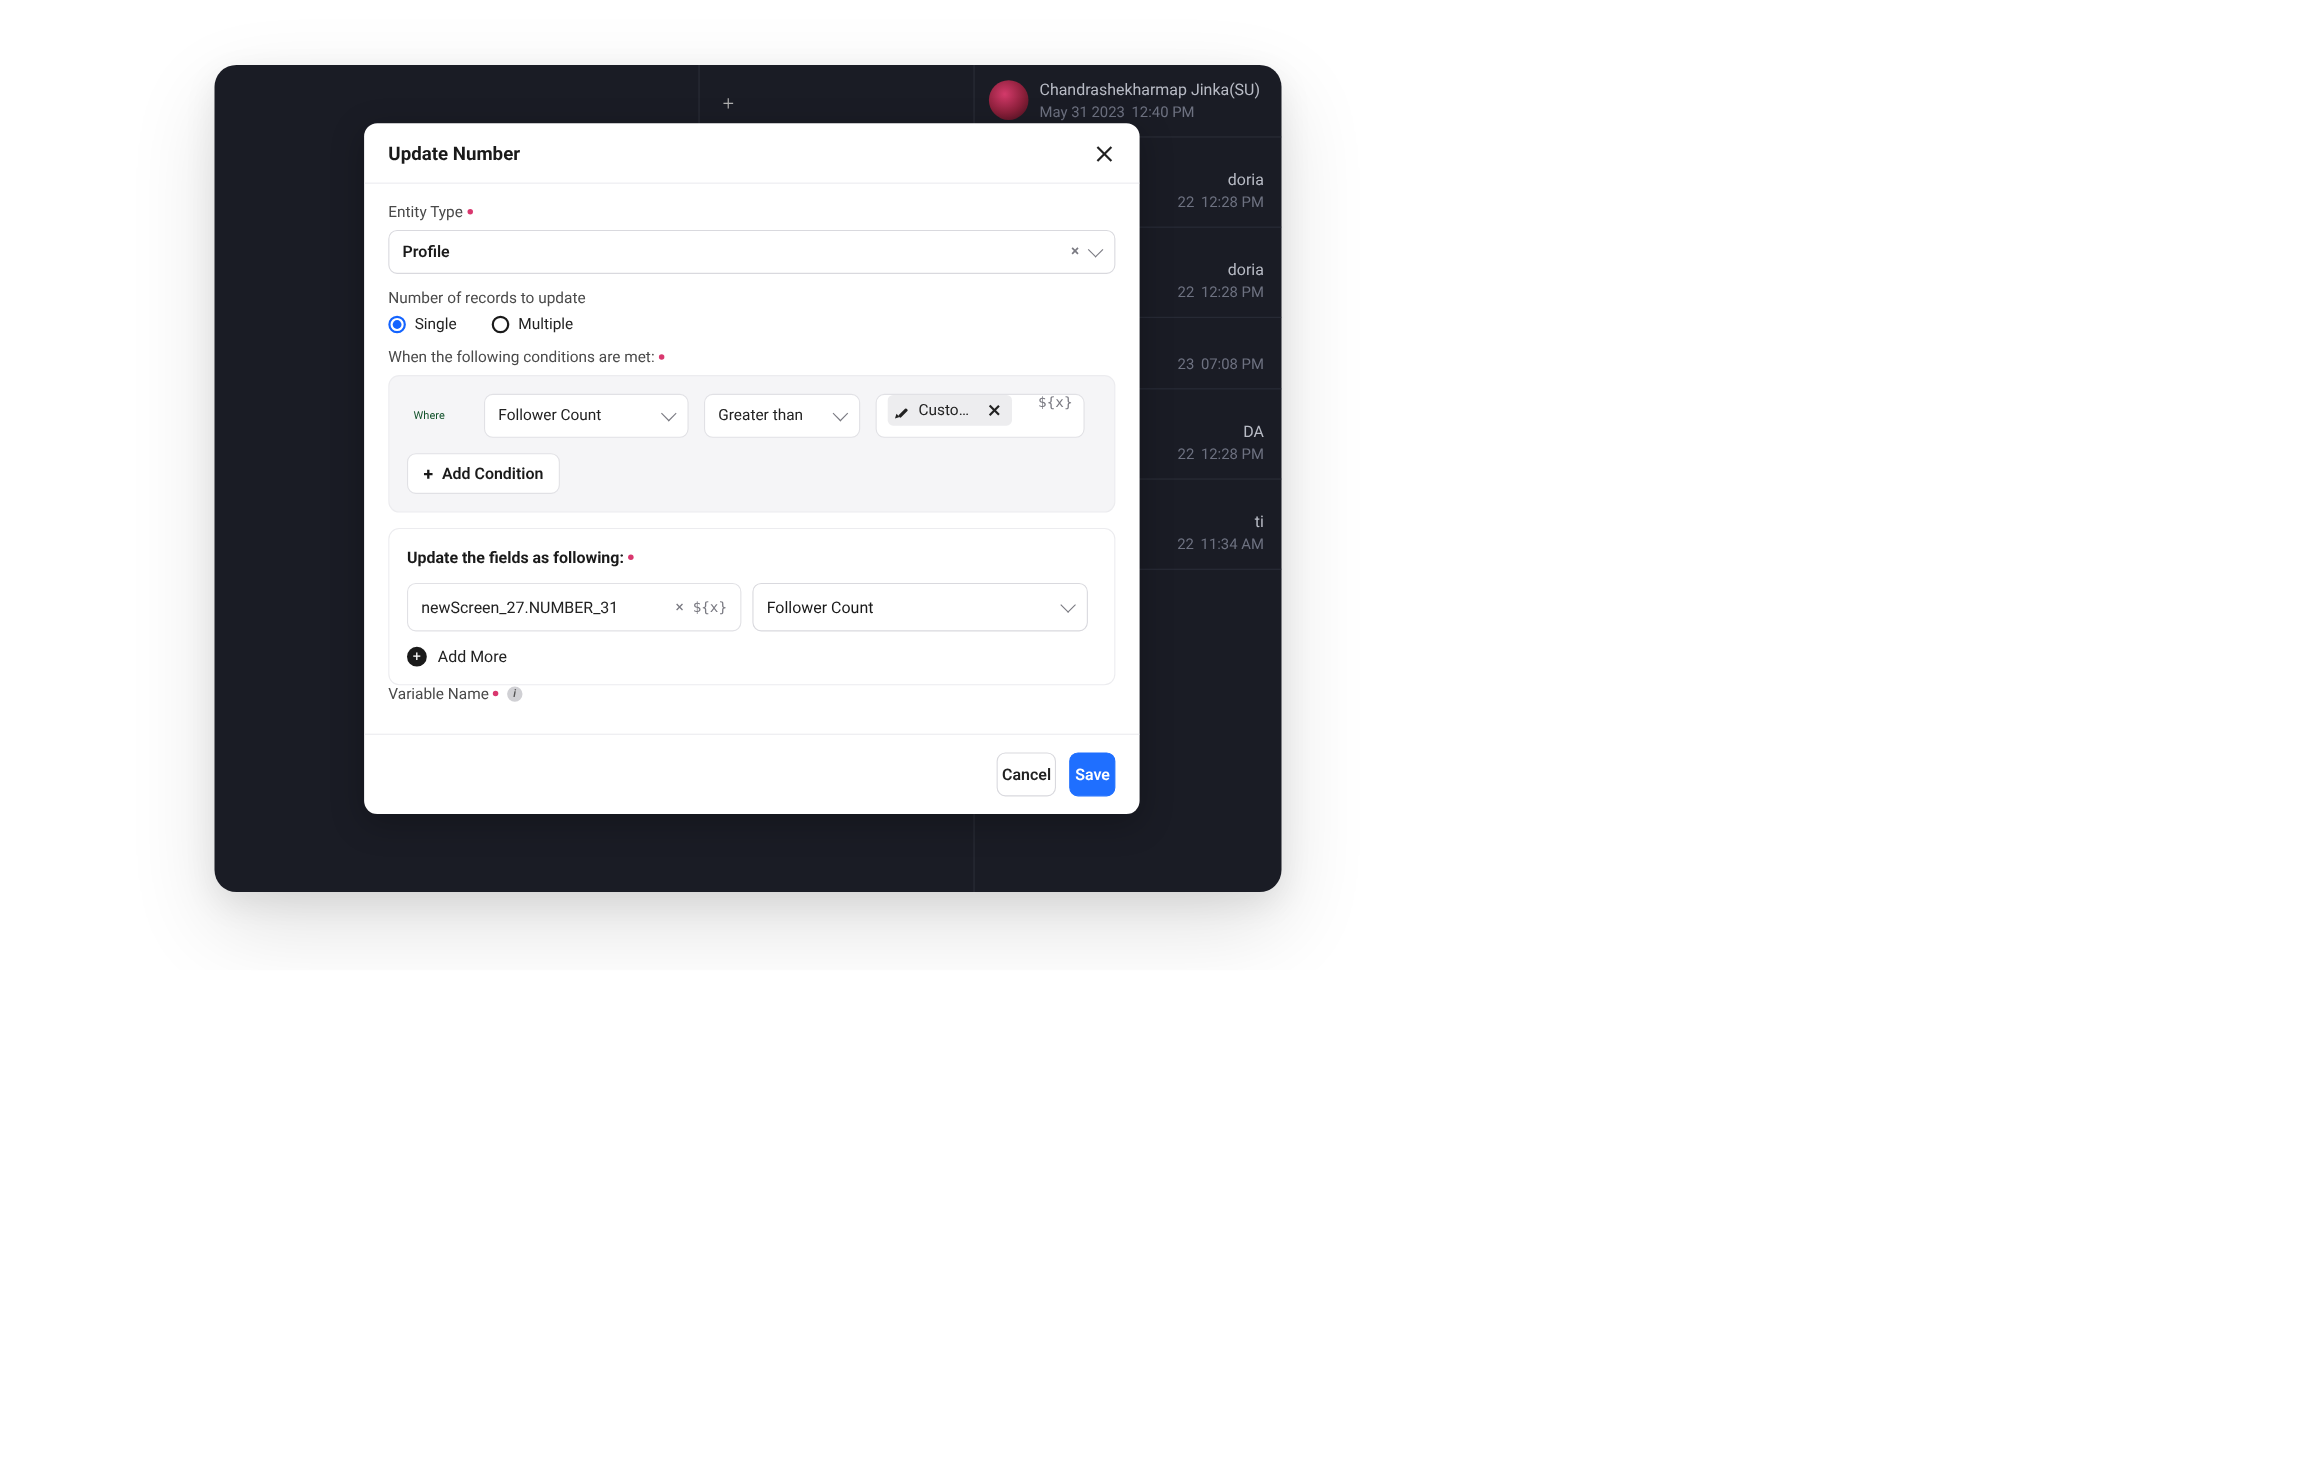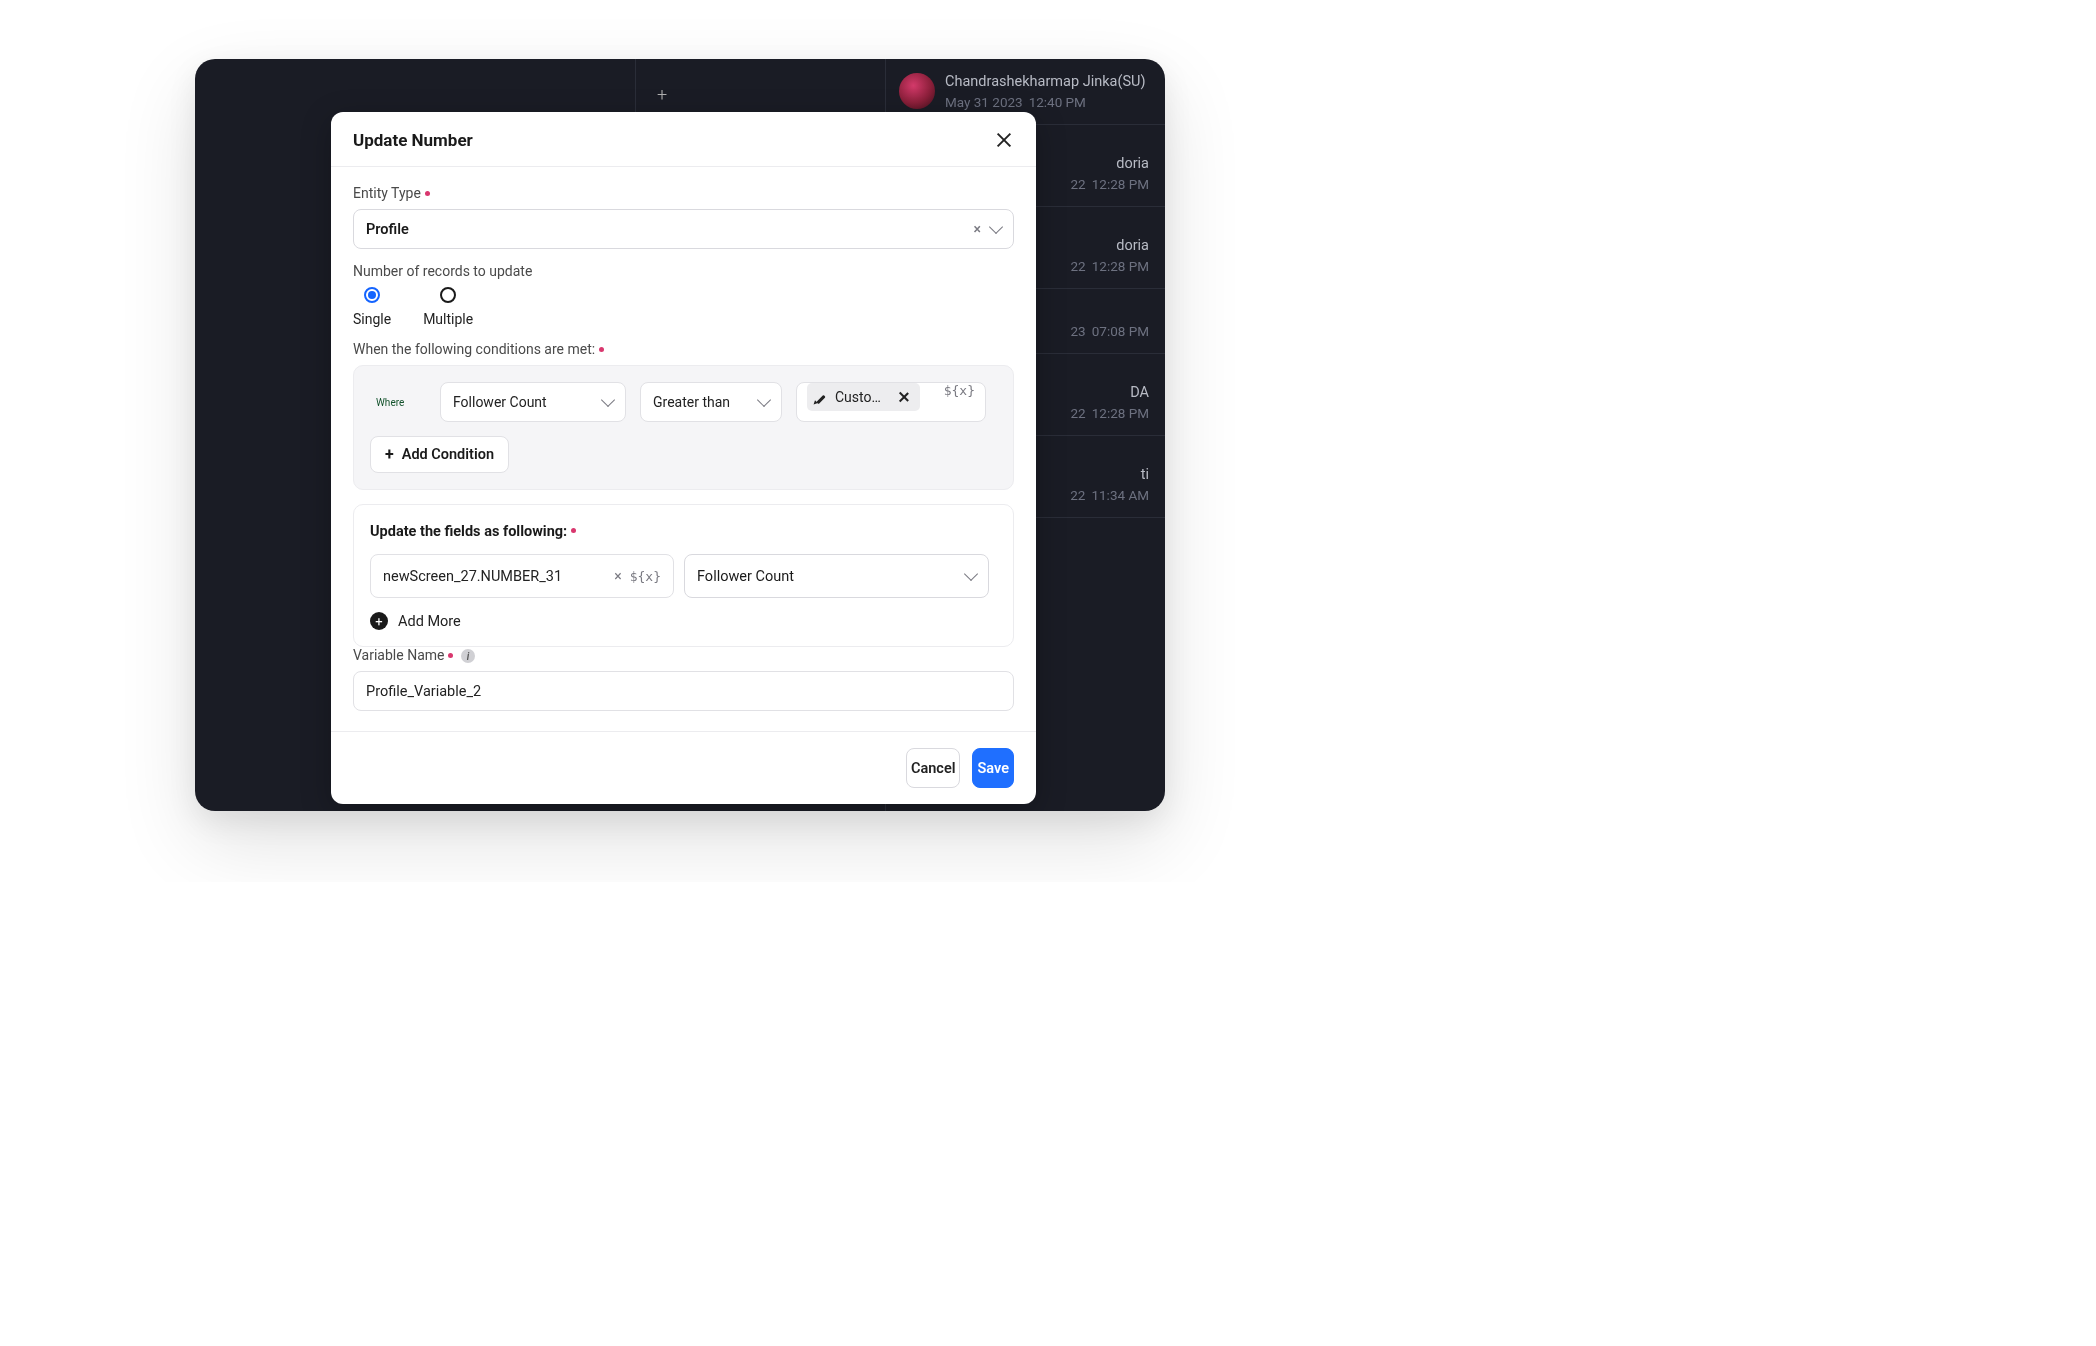--- a/index.html
+++ b/index.html
@@ -105,21 +105,21 @@
     font-size: 14.5px;
     color: #1a1a1a;
     position: relative;
     font-weight: 600;
   }
   .select-box .right-ctrls { margin-left: auto; display:flex; align-items:center; gap: 10px; color:#7a7a82; }
   .mini-x { font-size: 14px; color:#7a7a82; cursor:pointer; }
   .chev { width: 10px; height: 10px; border-right: 1.5px solid #7a7a82; border-bottom: 1.5px solid #7a7a82; transform: rotate(45deg); margin-top:-4px; }
 
   .radio-row { display:flex; gap: 32px; margin: 8px 0 14px; }
-  .radio-item { display:flex; align-items:center; gap: 8px; font-size:14px; color:#222; cursor:pointer;flex-direction:column; }
+  .radio-item { display:flex; align-items:center; gap: 8px; font-size:14px; color:#222; cursor:pointer; }
   .radio-outer { width:16px; height:16px; border:2px solid #1a1a1a; border-radius:50%; display:flex; align-items:center; justify-content:center; }
   .radio-outer.sel { border-color:#1464ff; }
   .radio-inner { width:8px; height:8px; border-radius:50%; background:#1464ff; }
   .radio-outer:not(.sel) .radio-inner { display:none; }
 
   .cond-panel {
     background: #f5f5f7;
     border: 1px solid #ececef;
     border-radius: 10px;
     padding: 16px;
@@ -332,23 +332,20 @@
           <div class="add-more">
             <span class="plus-circle">+</span>
             <span>Add More</span>
           </div>
         </div>
 
         <div class="field-label" style="margin-top:0;">
           <span>Variable Name</span><span class="req"></span>
           <span class="info-dot">i</span>
         </div>
-        <div class="var-name-input">
-          <span>Profile_Variable_2</span>
-        </div>
 
       </div>
       <div class="modal-footer">
         <div class="btn btn-secondary">Cancel</div>
         <div class="btn btn-primary">Save</div>
       </div>
     </div>
 
   </div>
 </div>

